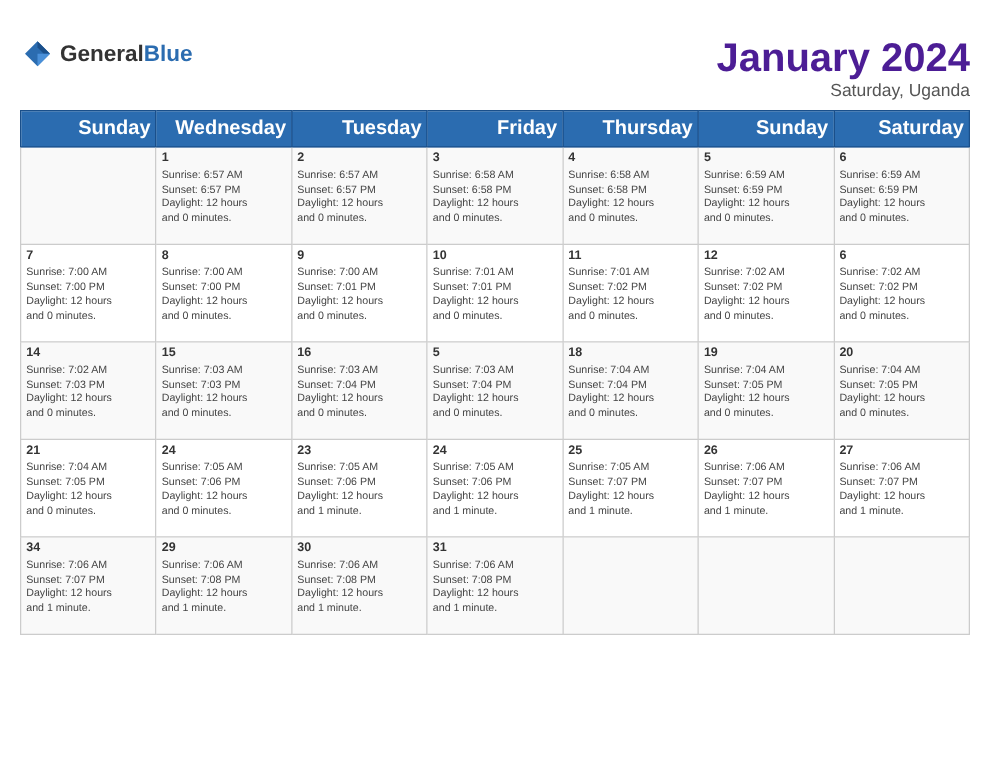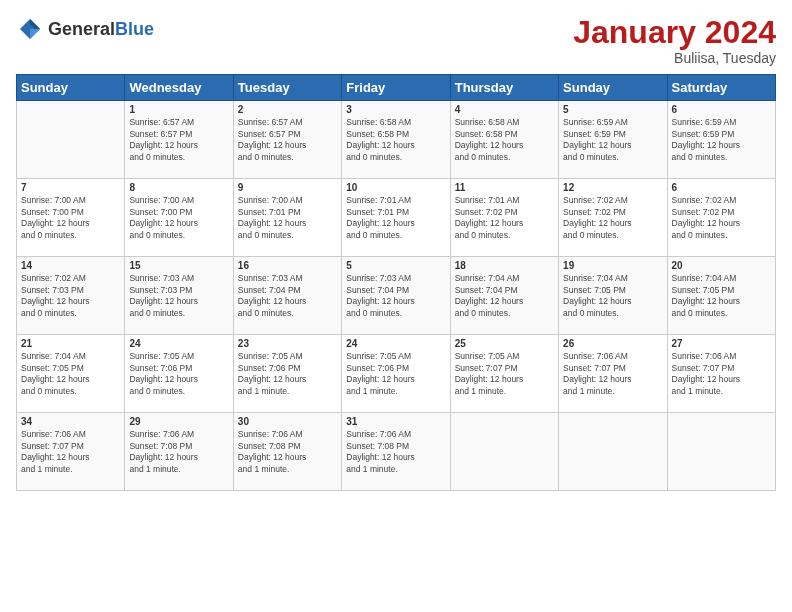--- a/index.html
+++ b/index.html
@@ -6,21 +6,21 @@
     body {
       width: 792px;
       height: 612px;
       font-family: Arial, sans-serif;
       background: #fff;
       overflow: hidden;
     }
     .page {
       width: 792px;
       height: 612px;
-      padding: 15px 16px;
+      padding: 29px 16px;
       display: flex;
       flex-direction: column;
     }
     .header {
       display: flex;
       justify-content: space-between;
       align-items: flex-start;
       margin-bottom: 8px;
     }
     .logo {
@@ -41,39 +41,39 @@
     .logo-icon {
       width: 28px;
       height: 28px;
     }
     .title-area {
       text-align: right;
     }
     .month-title {
       font-size: 32px;
       font-weight: bold;
-      color: #b91c1c;
+      color: #4c1d95;
       line-height: 1.1;
     }
     .location {
       font-size: 14px;
       color: #555;
     }
     table {
       width: 100%;
       border-collapse: collapse;
       table-layout: fixed;
     }
     thead th {
       background-color: #2b6cb0;
       color: #fff;
-      font-size: 13px;
+      font-size: 16px;
       font-weight: bold;
       padding: 5px 4px;
-      text-align: left;
+      text-align: right;
       border: 1px solid #1a4f8a;
     }
     tbody td {
       vertical-align: top;
       border: 1px solid #ccc;
       padding: 3px 4px;
       font-size: 9px;
       color: #333;
       height: 78px;
     }
@@ -108,21 +108,21 @@
         <polygon points="14,4 24,14 14,24 4,14" fill="#2b6cb0"></polygon>
         <polygon points="14,4 24,14 19,14 14,9" fill="#1a4f8a"></polygon>
         <polygon points="14,14 24,14 19,19 14,24" fill="#4a90d9"></polygon>
       </svg>
       <div>
         <span class="logo-text-general">General</span><span class="logo-text-blue">Blue</span>
       </div>
     </div>
     <div class="title-area">
       <div class="month-title">January 2024</div>
-      <div class="location">Buliisa, Tuesday</div>
+      <div class="location">Saturday, Uganda</div>
     </div>
   </div>
 
   <table>
     <thead>
       <tr>
         <th>Sunday</th>
         <th>Wednesday</th>
         <th>Tuesday</th>
         <th>Friday</th>

